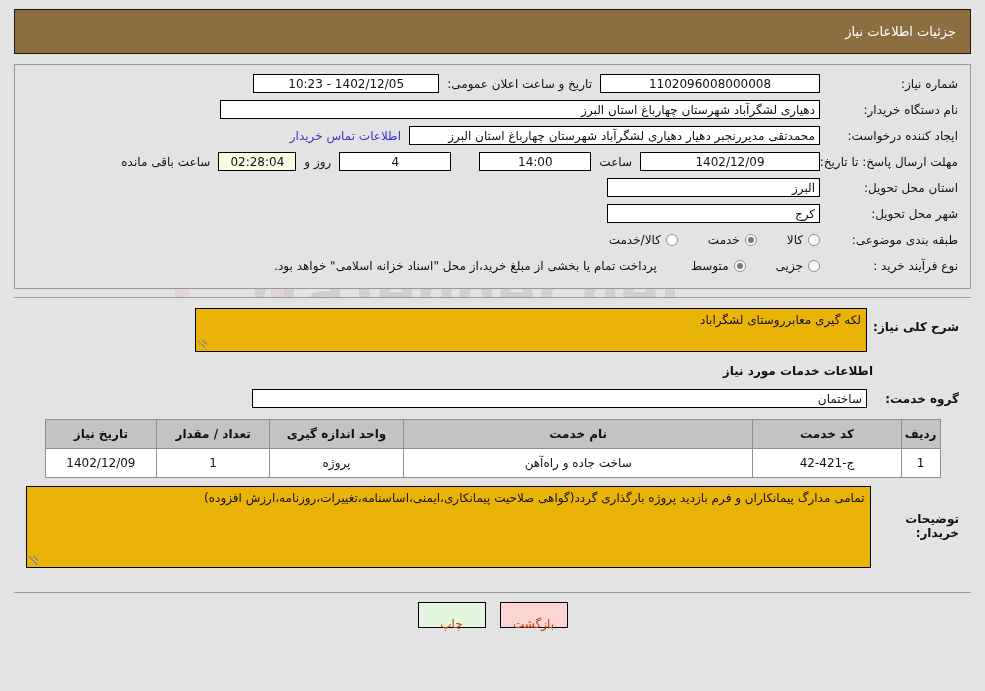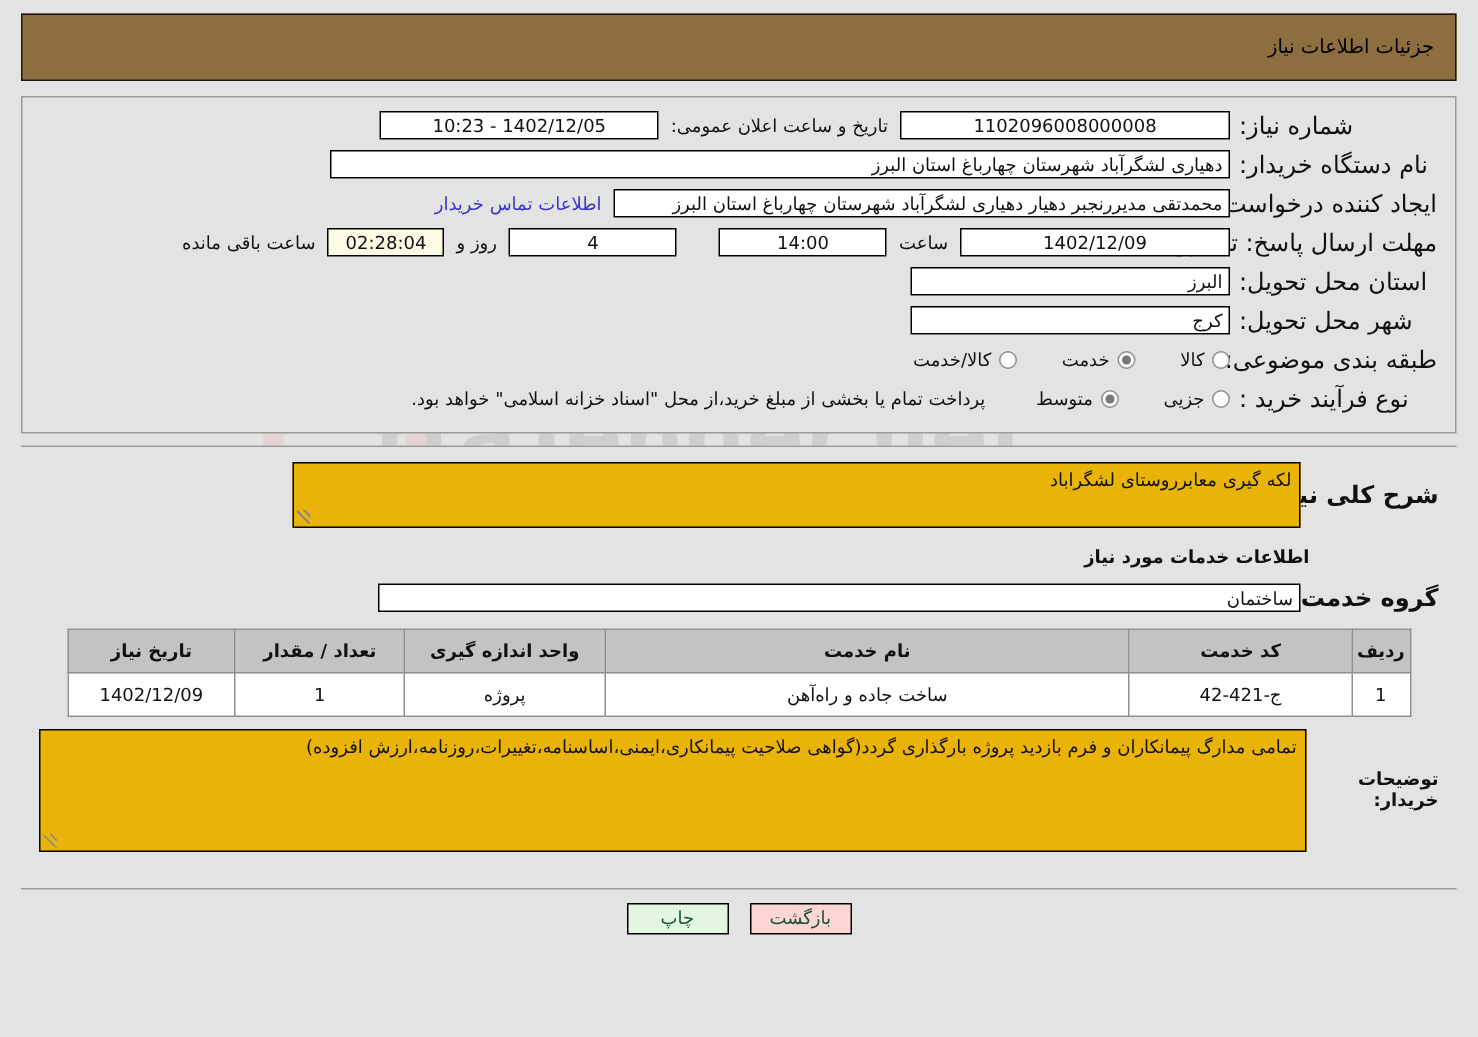--- a/index.html
+++ b/index.html
@@ -89,21 +89,21 @@
     border: 1px solid #20160a;
     display: flex;
     align-items: center;
     justify-content: flex-start;
     padding: 0 14px;
     box-sizing: border-box;
     position: relative;
     z-index: 10;
   }
   .page-header .title {
-    color: #000000;
+    color: #ffffff;
     font-size: 13px;
   }
 
   
   .panel {
     margin: 10px 14px 0 14px;
     border: 1px solid #9a9a9a;
     background: #e3e3e3;
     box-sizing: border-box;
     position: relative;
@@ -119,22 +119,22 @@
 
   
   .frow {
     display: flex;
     align-items: center;
     justify-content: flex-start;
     margin-bottom: 5px;
     min-height: 21px;
   }
   .lbl {
-    text-align: left;
-    font-size: 16px;
+    text-align: right;
+    font-size: 12px;
     color: #111;
     white-space: nowrap;
     flex: 0 0 auto;
   }
   .lbl-w { width: 132px; padding-left: 6px; }
   .lbl-two {
     width: 132px;
     padding-left: 6px;
     line-height: 14px;
   }
@@ -316,22 +316,22 @@
   }
   .btn {
     border: 1px solid #000;
     height: 21px;
     line-height: 19px;
     min-width: 68px;
     font-size: 12px;
     text-align: center;
     box-sizing: border-box;
     cursor: pointer;
-    padding: 0 10px;
-    color: #14532d;
+    padding: 12px 10px;
+    color: #c2410c;
   }
   .btn-back { background: #fcd5d5; }
   .btn-print { background: #e3f6e0; }
 </style>
 </head>
 <body>
 
 <div class="watermark">
   <div class="wm-shield"></div>
   <div class="wm-text-main">rtaTender.net</div>

